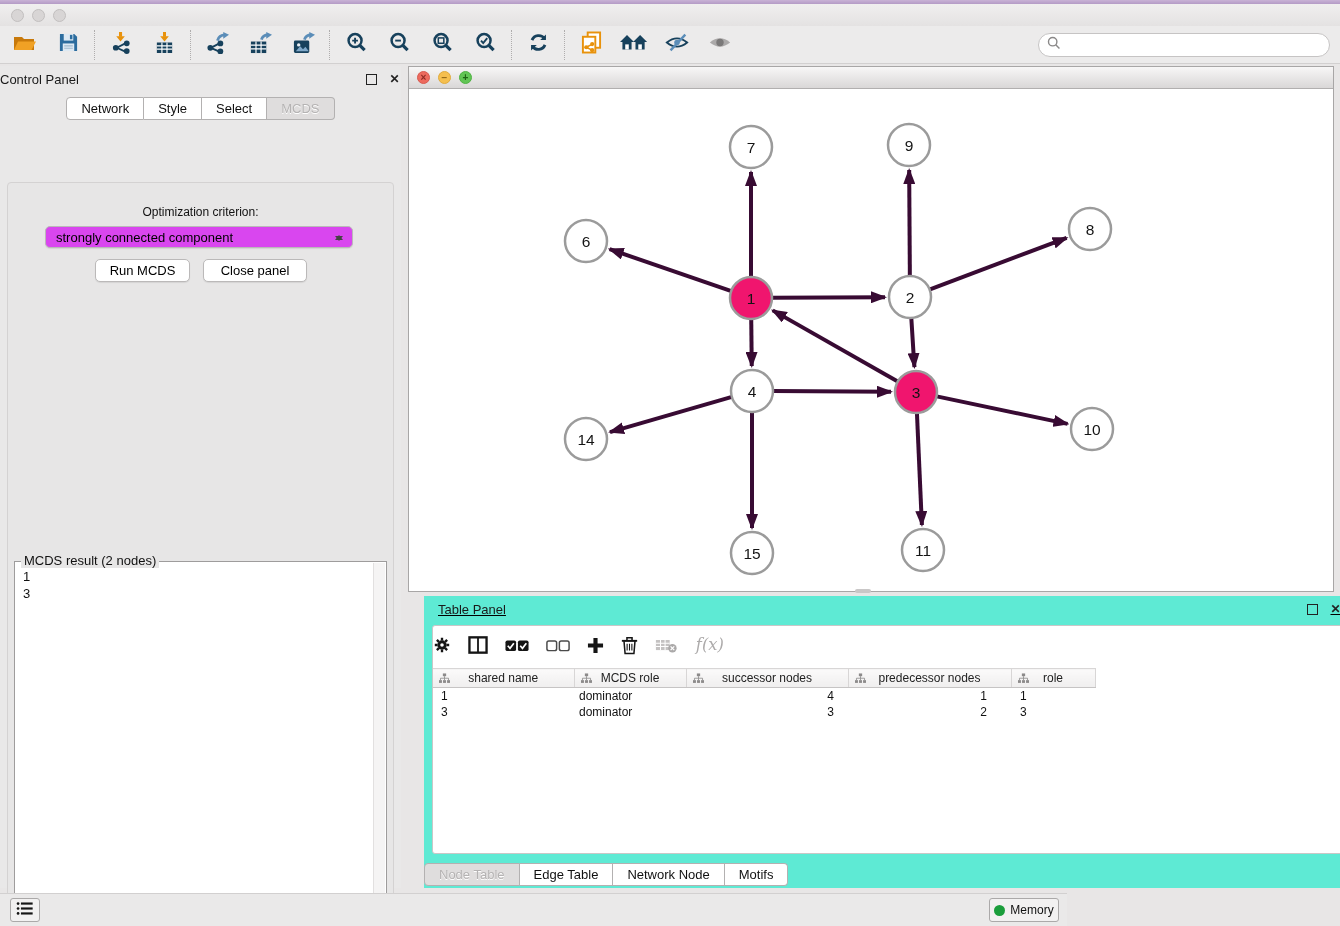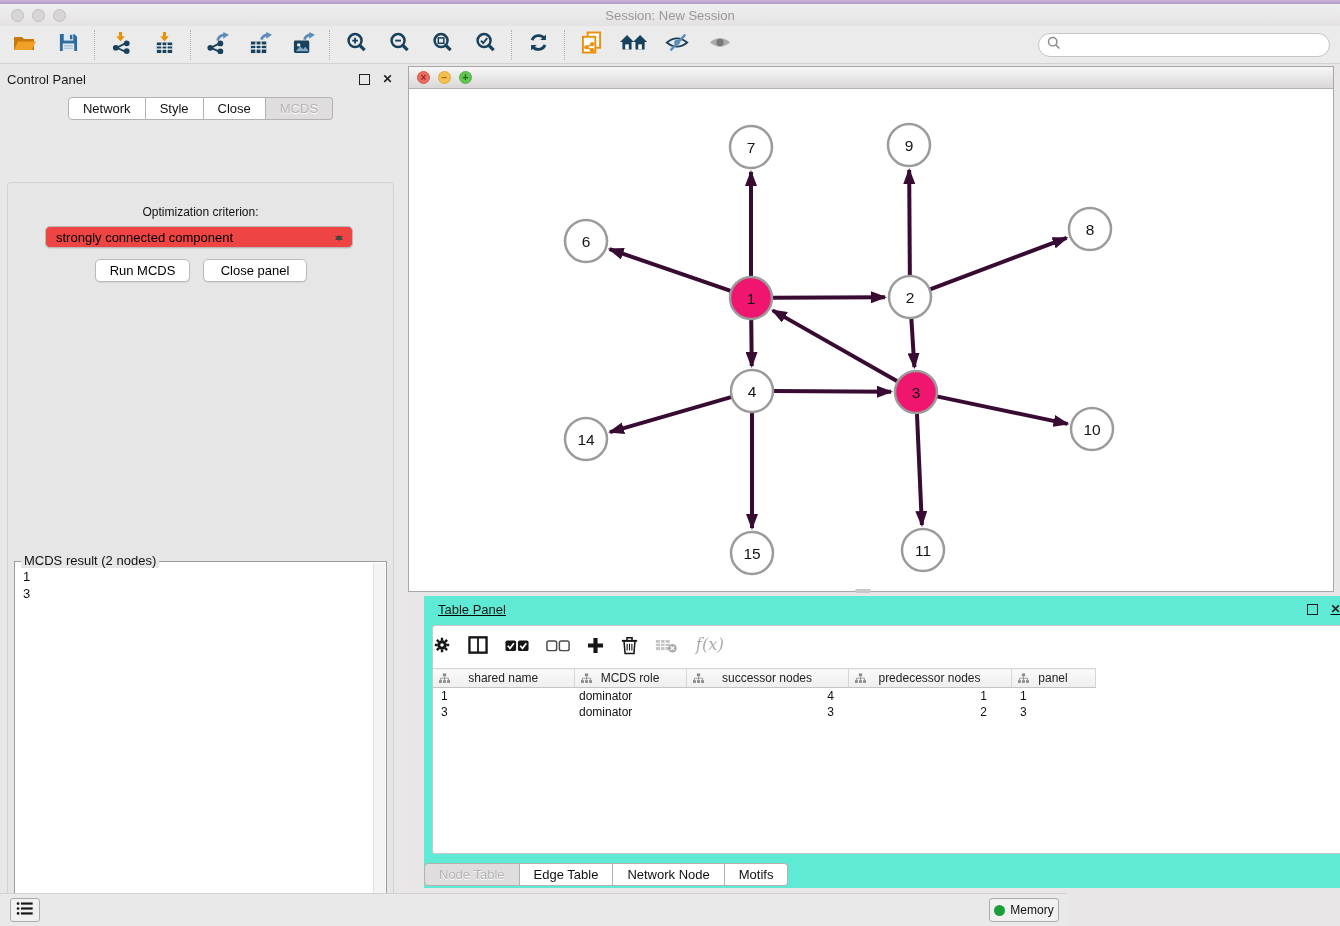--- a/index.html
+++ b/index.html
@@ -16,32 +16,32 @@
 
   .toolbar { left:0; top:26px; width:1340px; height:38px; background:#ECEBEB; border-bottom:1px solid #D2D0D0; display:flex; align-items:center; padding-left:10px; }
   .tb-btn { width:30px; height:32px; display:flex; align-items:center; justify-content:center; }
   .tb-btn + .tb-btn { margin-left:13px; }
   .tb-sep { width:0; height:30px; border-left:1px dotted #AFADAD; margin:0 11px; }
   .search-wrap { position:absolute; right:10px; top:7px; width:292px; height:24px; background:#FFF; border:1px solid #C6C4C4; border-radius:12px; display:flex; align-items:center; padding-left:8px; }
   .search-wrap input { border:none; outline:none; flex:1; font-size:12px; background:transparent; margin-left:5px; }
 
   
   .control-panel { left:0; top:66px; width:401px; height:822px; background:#E9E8E8; }
-  .panel-head { height:26px; display:flex; align-items:center; padding:0 7px; }
+  .panel-head { height:26px; display:flex; align-items:center; padding:0 0; }
   .panel-title { font-size:13px; color:#1A1A1A; flex:1; }
   .ph-ico { width:13px; height:13px; margin-left:9px; color:#222; font-size:12px; line-height:13px; text-align:center; font-weight:bold; }
   .ph-box { border:1.5px solid #222; width:11px; height:11px; margin-top:1px; }
   .seg-tabs { display:flex; justify-content:center; margin-top:5px; }
   .seg { border:1px solid #B3B1B1; border-left:none; background:#FFF; font-size:13px; padding:3px 14px; color:#111; }
   .seg:first-child { border-left:1px solid #B3B1B1; border-radius:4px 0 0 4px; }
   .seg:last-child { border-radius:0 4px 4px 0; }
   .seg.sel { background:#DFDDDD; color:#B5B3B3; text-shadow:0 1px 0 #FFF; }
   .cp-body { left:7px; top:116px; width:387px; height:762px; background:#E7E6E6; border:1px solid #D4D2D2; border-radius:4px; }
   .opt-label { text-align:center; font-size:12px; color:#111; margin-top:22px; }
-  .dropdown { position:absolute; left:37px; top:43px; width:308px; height:22px; background:#ef4444; border:1px solid #BBB9B9; border-radius:5px; display:flex; align-items:center; font-size:13px; padding-left:10px; box-shadow:0 1px 1px rgba(0,0,0,.08); }
+  .dropdown { position:absolute; left:37px; top:43px; width:308px; height:22px; background:#d946ef; border:1px solid #BBB9B9; border-radius:5px; display:flex; align-items:center; font-size:13px; padding-left:10px; box-shadow:0 1px 1px rgba(0,0,0,.08); }
   .dd-stepper { position:absolute; right:7px; top:2px; width:12px; height:18px; }
   .dd-stepper:before { content:""; position:absolute; left:2px; top:2px; border:4px solid transparent; border-bottom:5px solid #444; }
   .dd-stepper:after { content:""; position:absolute; left:2px; bottom:2px; border:4px solid transparent; border-top:5px solid #444; }
   .cp-btn { position:absolute; top:76px; height:23px; background:#FFF; border:1px solid #BBB9B9; border-radius:5px; font-size:13px; text-align:center; line-height:21px; box-shadow:0 1px 1px rgba(0,0,0,.08); }
   .mcds-box { position:absolute; left:6px; top:378px; width:373px; height:376px; background:#FFF; border:1px solid #9E9C9C; }
   .mcds-legend { position:absolute; left:6px; top:-9px; background:#E7E6E6; font-size:13px; color:#111; padding:0 3px; }
   .mcds-lines { padding:6px 0 0 8px; font-size:13px; line-height:17px; color:#111; }
   .mcds-scroll { position:absolute; right:1px; top:1px; bottom:1px; width:12px; background:#F5F4F4; border-left:1px solid #E2E0E0; }
 
   
@@ -73,21 +73,20 @@
   .sb-btn { position:absolute; top:4px; height:24px; background:#F2F1F1; border:1px solid #ABA9A9; border-radius:3px; display:flex; align-items:center; justify-content:center; font-size:12px; color:#111; }
 </style>
 </head>
 <body>
 
 <div class="abs mac-strip"></div>
 <div class="abs titlebar">
   <div class="tl-dot"></div>
   <div class="tl-dot"></div>
   <div class="tl-dot"></div>
-  <div class="win-title">Session: New Session</div>
 </div>
 
 <div class="abs toolbar" id="main-toolbar">
   <div class="tb-btn">
       <span><svg viewBox="0 0 24 20" width="24" height="20">
           <path d="M1 4h8l2 2h10v11H1z" fill="#C8790B"></path>
           <path d="M5 8.5h18l-4.5 8.5H1z" fill="#F0A125"></path>
         </svg></span>
     </div>
     <div class="tb-btn">
@@ -231,21 +230,21 @@
   <div class="panel-head">
     <span class="panel-title">Control Panel</span>
     <span class="ph-ico">
         <span class="ph-box" style="display:block"></span>
       </span>
     <span class="ph-ico">✕</span>
   </div>
   <div class="seg-tabs" id="cp-tabs">
       <div class="seg">Network</div>
       <div class="seg">Style</div>
-      <div class="seg">Close</div>
+      <div class="seg">Select</div>
       <div class="seg sel">MCDS</div>
     </div>
   <div class="abs cp-body">
     <div class="opt-label">Optimization criterion:</div>
     <div class="dropdown">
       <span>strongly connected component</span>
       <span class="dd-stepper"></span>
     </div>
     <div class="cp-btn" style="left:87px;width:95px;">Run MCDS</div>
     <div class="cp-btn" style="left:195px;width:104px;">Close panel</div>
@@ -454,21 +453,21 @@
                   <path d="M6 3.5v2.2M1.6 7.8V5.7h8.8v2.1M6 5.7v2.1" fill="none" stroke="#8C8A8A" stroke-width="0.9"></path>
                 </svg></span><span>predecessor nodes</span></th>
             <th><span class="col-ico"><svg viewBox="0 0 12 12" width="11" height="11">
                   <g fill="#8C8A8A">
                     <rect x="4.2" y="0.5" width="3.6" height="3"></rect>
                     <rect x="0" y="7.8" width="3.2" height="3"></rect>
                     <rect x="4.4" y="7.8" width="3.2" height="3"></rect>
                     <rect x="8.8" y="7.8" width="3.2" height="3"></rect>
                   </g>
                   <path d="M6 3.5v2.2M1.6 7.8V5.7h8.8v2.1M6 5.7v2.1" fill="none" stroke="#8C8A8A" stroke-width="0.9"></path>
-                </svg></span><span>panel</span></th>
+                </svg></span><span>role</span></th>
           </tr>
         </thead>
       <tbody id="nt-body">
           <tr>
             <td>1</td>
             <td>dominator</td>
             <td>4</td>
             <td>1</td>
             <td>1</td>
           </tr>

